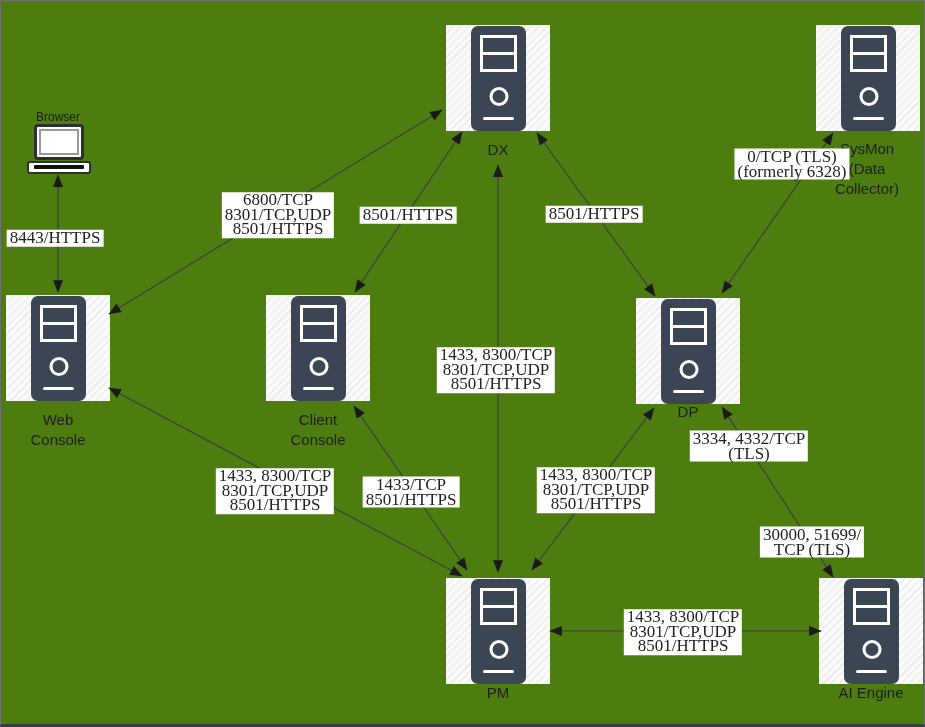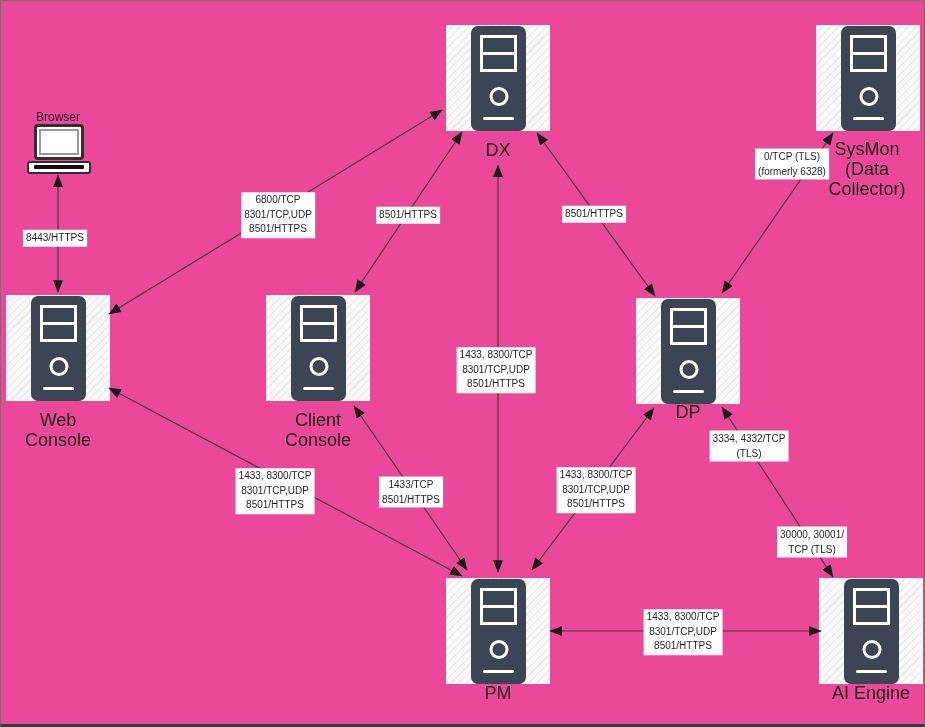--- a/index.html
+++ b/index.html
@@ -1,18 +1,18 @@
 <!DOCTYPE html>
 <html><head>
 <meta charset="utf-8">
 <style>
   html,body{margin:0;padding:0;background:#fff;}
   body{font-family:"Liberation Sans", sans-serif;}
   #canvas{
-    position:relative;width:925px;height:727px;background:#ec4899;
+    position:relative;width:925px;height:727px;background:#4d7c0f;
     box-sizing:border-box;
     border:1px solid #6f6f6f;border-bottom:3px solid #3c3c3c;
     overflow:hidden;
   }
   
   .hatch{
     position:absolute;width:104px;height:106px;
     background:repeating-linear-gradient(135deg,#ececec 0 1.5px,#fafafa 1.5px 5.5px);
   }
   
@@ -23,28 +23,28 @@
   .srv-slot{position:absolute;left:12px;right:12px;bottom:11px;height:3.5px;background:#fff;border-radius:2px;}
   
   .laptop{position:absolute;width:64px;height:50px;}
   .lap-screen{position:absolute;left:7px;top:0;width:50px;height:36px;box-sizing:border-box;border:3px solid #2f2f2f;border-radius:4px;background:#fff;padding:2px;}
   .lap-screen-inner{width:100%;height:100%;box-sizing:border-box;border:2px solid #999;background:#fff;}
   .lap-base{position:absolute;left:0;bottom:0;width:64px;height:13px;box-sizing:border-box;border:2px solid #2f2f2f;border-radius:3px;background:#fff;}
   .lap-kb{position:absolute;left:5px;right:5px;top:2px;height:4px;background:#111;border-radius:1px;}
   
   .node-label{
     position:absolute;transform:translate(-50%,-50%);
-    color:#1f1f1f;font-size:18px;line-height:20px;text-align:center;white-space:nowrap;
+    color:#1f1f1f;font-size:15px;line-height:20px;text-align:center;white-space:nowrap;
   }
   .node-label.wrap{white-space:normal;}
   .node-label.small{font-size:12px;line-height:14px;}
   .edge-label{
     position:absolute;transform:translate(-50%,-50%);
-    background:#fff;color:#1f1f1f;font-size:10px;line-height:14.5px;
-    text-align:center;white-space:nowrap;padding:1px 3px;
+    background:#fff;color:#1f1f1f;font-size:17px;line-height:14.5px;
+    text-align:center;white-space:nowrap;padding:1px 3px;font-family:Liberation Serif, serif;
   }
   .edge-label .ll{display:block;}
   svg#wires{position:absolute;left:0;top:0;z-index:1;}
   .hatch{z-index:0;}
   .server,.laptop{z-index:2;}
   .node-label,.edge-label{z-index:3;}
 </style>
 </head>
 <body>
 
@@ -168,21 +168,21 @@
   <div class="edge-label" style="left:595px;top:489px">
     <span class="ll">1433, 8300/TCP</span>
     <span class="ll">8301/TCP,UDP</span>
     <span class="ll">8501/HTTPS</span>
   </div>
   <div class="edge-label" style="left:748px;top:445px">
     <span class="ll">3334, 4332/TCP</span>
     <span class="ll">(TLS)</span>
   </div>
   <div class="edge-label" style="left:811px;top:541px">
-    <span class="ll">30000, 30001/</span>
+    <span class="ll">30000, 51699/</span>
     <span class="ll">TCP (TLS)</span>
   </div>
   <div class="edge-label" style="left:682px;top:631px">
     <span class="ll">1433, 8300/TCP</span>
     <span class="ll">8301/TCP,UDP</span>
     <span class="ll">8501/HTTPS</span>
   </div>
 
 </div>
 

